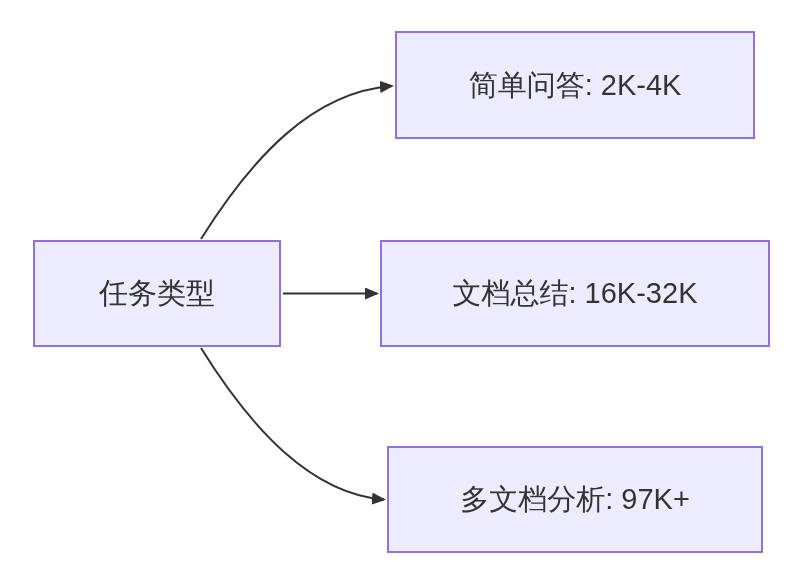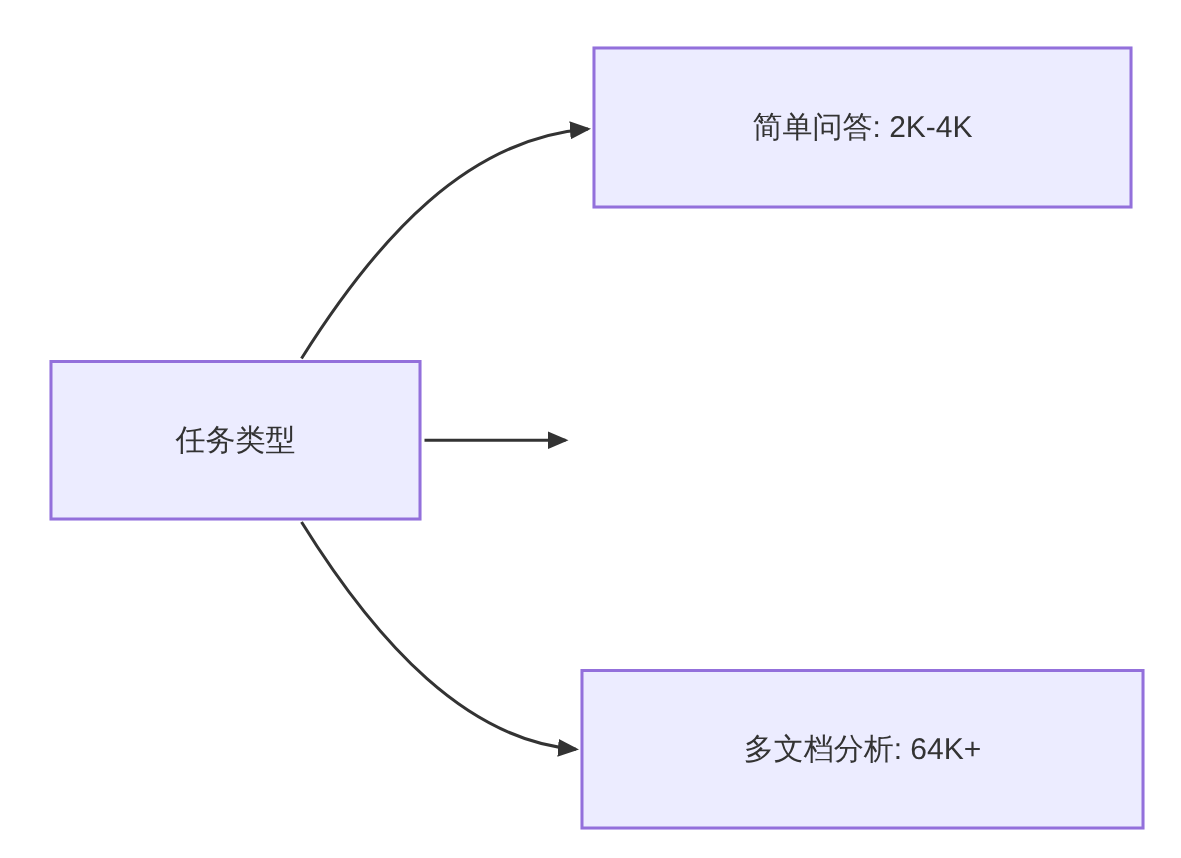--- a/index.html
+++ b/index.html
@@ -33,21 +33,21 @@
     box-sizing: border-box;
     background: var(--node-fill, #ECECFF);
     border: 2px solid var(--node-border, #9370DB);
     display: flex;
     align-items: center;
     justify-content: center;
     text-align: center;
   }
   .node-label {
     color: var(--text, #333333);
-    font-size: 20px;
+    font-size: 29px;
     line-height: 1.2;
     white-space: nowrap;
   }
   .n-root { left: 33px;  top: 240px; width: 248px; height: 107px; text-align: center; }
   .n-top  { left: 395px; top: 31px;  width: 360px; height: 108px; }
   .n-mid  { left: 380px; top: 240px; width: 390px; height: 107px; }
   .n-bot  { left: 387px; top: 446px; width: 376px; height: 107px; }
 </style>
 </head>
 <body>
@@ -66,18 +66,21 @@
   </svg>
 
   <div class="node n-root">
     <span class="node-label">任务类型</span>
   </div>
 
   <div class="node n-top">
     <span class="node-label">简单问答: 2K-4K</span>
   </div>
 
+  <div class="node n-mid">
+    <span class="node-label">文档总结: 16K-32K</span>
+  </div>
 
   <div class="node n-bot">
-    <span class="node-label">多文档分析: 64K+</span>
+    <span class="node-label">多文档分析: 97K+</span>
   </div>
 
 </div>
 
 </body></html>

